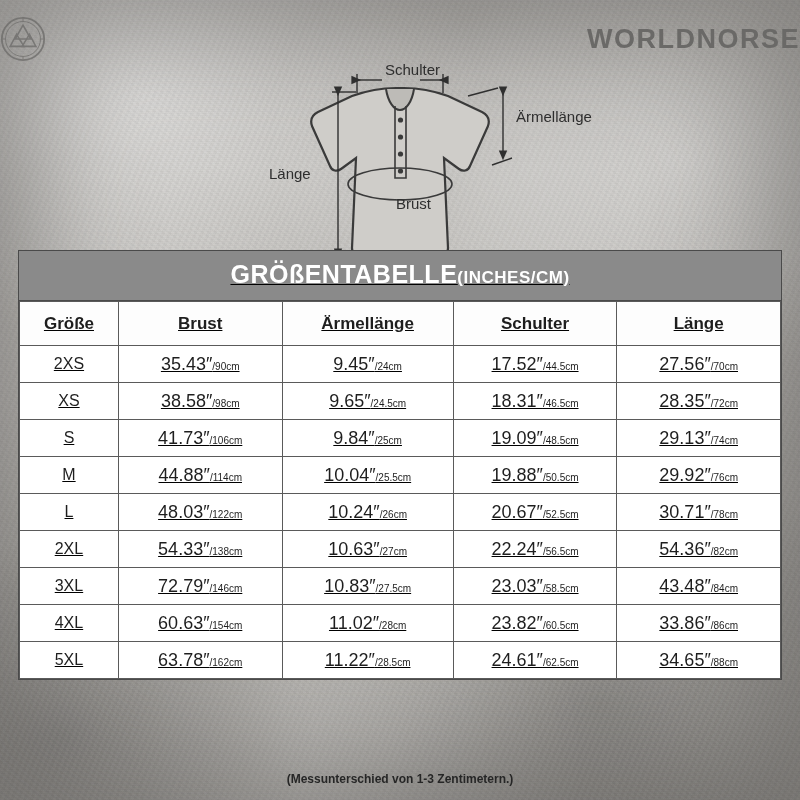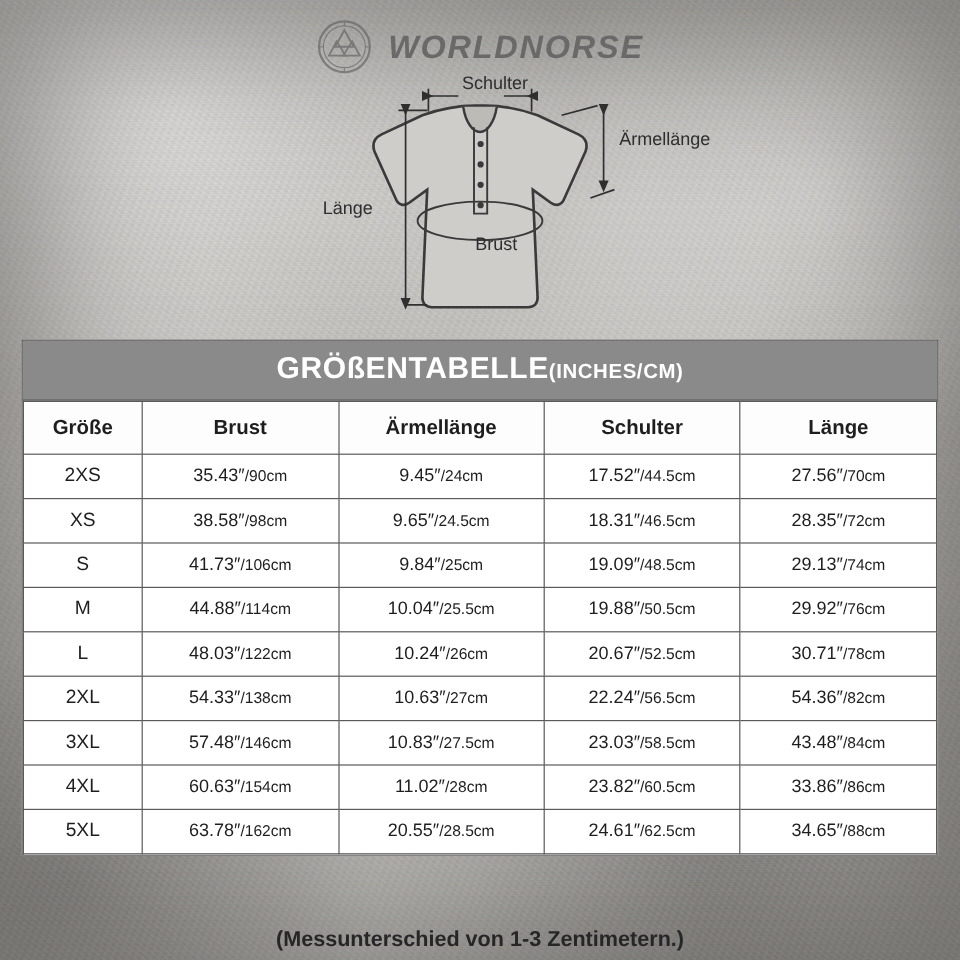--- a/index.html
+++ b/index.html
@@ -49,24 +49,23 @@
     position: absolute; inset: 0;
     box-shadow: inset 0 0 120px 30px rgba(70,68,66,0.45);
   }
 
   
   .brand {
     position: absolute;
     top: 16px; left: 0; right: 0;
     display: flex;
     align-items: center;
-    justify-content: center;
+    justify-content: space-between;
     gap: 14px;
     color: #6b6a68;
-    font-style: italic;
   }
   .brand-mark { width: 46px; height: 46px; opacity: .75; }
   .brand-name {
     font-size: 27px;
     font-weight: bold;
     letter-spacing: 1.5px;
     color: #6a6967;
   }
 
   
@@ -85,24 +84,25 @@
   }
   .dlabel.schulter { top: 3px; left: 385px; }
   .dlabel.aermel   { top: 50px; left: 516px; }
   .dlabel.laenge   { top: 107px; left: 269px; }
   .dlabel.brust    { top: 137px; left: 396px; }
 
   
   .panel {
     position: absolute;
     left: 18px;
-    top: 283px;
+    top: 250px;
     width: 764px;
     border: 1px solid #4a4a4a;
     background: #fff;
+    text-decoration: underline;
   }
   .title-bar {
     background: #8a8a8a;
     color: #fff;
     text-align: center;
     padding: 9px 0 11px;
     border-bottom: 1px solid #4a4a4a;
   }
   .title-bar .t-main {
     font-size: 25px;
@@ -131,34 +131,34 @@
     height: 44px;
     background: #fdfdfd;
     margin-top: 44px;
   }
   tbody td {
     font-size: 16px;
     height: 37px;
     font-weight: normal;
   }
   tbody td.size-cell { font-size: 16px; margin-left: 20px; }
-  .unit { font-size: 13px; }
-  .inch { font-size: 15px; text-align: right; }
+  .unit { font-size: 10px; }
+  .inch { font-size: 18px; text-align: right; }
   col.c0 { width: 13%; }
   col.c1 { width: 21.5%; }
   col.c2 { width: 22.5%; }
   col.c3 { width: 21.5%; }
   col.c4 { width: 21.5%; }
 
   .footnote {
     position: absolute;
     left: 0; right: 0;
     top: 772px;
     text-align: center;
-    font-size: 18px;
+    font-size: 12px;
     font-weight: bold;
     color: #262626;
   }
 </style>
 </head>
 <body>
 
 <div class="bg"></div>
 <div class="bg-noise"></div>
 <div class="bg-blotch"></div>
@@ -312,36 +312,36 @@
         </tr>
         <tr>
           <td class="size-cell">2XL</td>
           <td><span class="inch">54.33″</span><span class="unit">/138cm</span></td>
           <td><span class="inch">10.63″</span><span class="unit">/27cm</span></td>
           <td><span class="inch">22.24″</span><span class="unit">/56.5cm</span></td>
           <td><span class="inch">54.36″</span><span class="unit">/82cm</span></td>
         </tr>
         <tr>
           <td class="size-cell">3XL</td>
-          <td><span class="inch">57.48″</span><span class="unit">/146cm</span></td>
+          <td><span class="inch">72.79″</span><span class="unit">/146cm</span></td>
           <td><span class="inch">10.83″</span><span class="unit">/27.5cm</span></td>
           <td><span class="inch">23.03″</span><span class="unit">/58.5cm</span></td>
           <td><span class="inch">43.48″</span><span class="unit">/84cm</span></td>
         </tr>
         <tr>
           <td class="size-cell">4XL</td>
           <td><span class="inch">60.63″</span><span class="unit">/154cm</span></td>
           <td><span class="inch">11.02″</span><span class="unit">/28cm</span></td>
           <td><span class="inch">23.82″</span><span class="unit">/60.5cm</span></td>
           <td><span class="inch">33.86″</span><span class="unit">/86cm</span></td>
         </tr>
         <tr>
           <td class="size-cell">5XL</td>
           <td><span class="inch">63.78″</span><span class="unit">/162cm</span></td>
-          <td><span class="inch">20.55″</span><span class="unit">/28.5cm</span></td>
+          <td><span class="inch">11.22″</span><span class="unit">/28.5cm</span></td>
           <td><span class="inch">24.61″</span><span class="unit">/62.5cm</span></td>
           <td><span class="inch">34.65″</span><span class="unit">/88cm</span></td>
         </tr>
       </tbody>
   </table>
 </div>
 
 <div class="footnote">(Messunterschied von 1-3 Zentimetern.)</div>
 
 </body></html>

